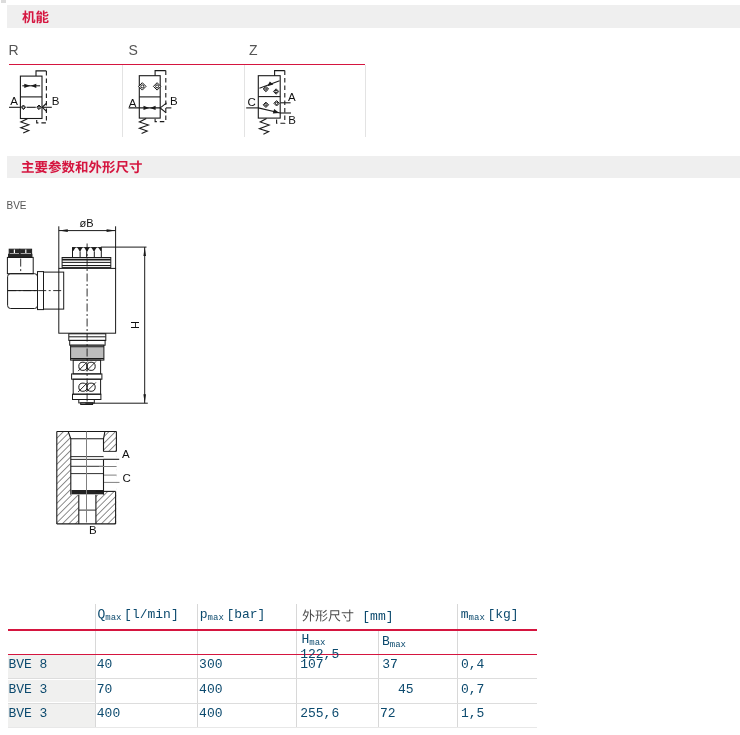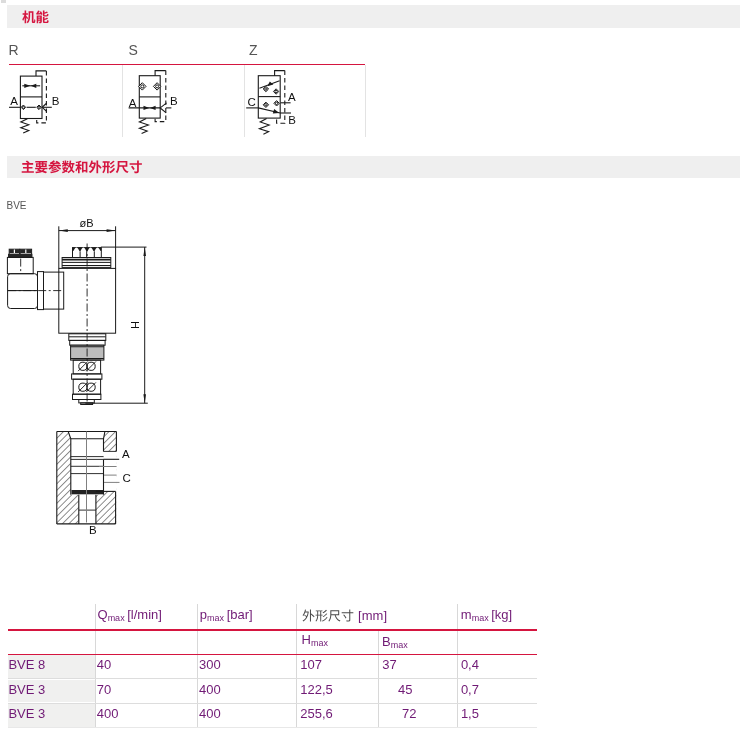--- a/index.html
+++ b/index.html
@@ -1,17 +1,17 @@
 <!DOCTYPE html>
 <html><head><meta charset="utf-8"><style>
 * { margin:0; padding:0; box-sizing:border-box; }
 html,body { width:740px; height:735px; background:#fff; font-family:"Liberation Sans", sans-serif; }
 #page { position:relative; width:740px; height:735px; overflow:hidden; }
 .bar { position:absolute; left:7px; width:733px; height:22.5px; background:#efefef; }
-.t { position:absolute; font-size:13px; color:#701a75; white-space:nowrap; }
+.t { position:absolute; font-size:13px; color:#0c4a6e; white-space:nowrap;font-family:Liberation Mono, monospace; }
 .lbl { position:absolute; font-size:13px; color:#555; }
 </style></head>
 <body>
 <div id="page">
 <div class="bar" style="top:5px"></div>
 <div style="position:absolute;left:1px;top:0;width:5px;height:2.5px;background:#dcdcdc"></div>
 <div class="bar" style="top:155.5px"></div>
 <svg style="position:absolute;left:21.8px;top:8.5px" width="30" height="16" viewBox="0 0 30 16">
       <g fill="#d5153f" transform="translate(0,13)">
         <path transform="translate(0.00,0) scale(0.013500,-0.013500)" d="M488 792V468C488 317 476 121 343 -11C370 -26 417 -66 436 -88C581 57 604 298 604 468V679H729V78C729 -8 737 -32 756 -52C773 -70 802 -79 826 -79C842 -79 865 -79 882 -79C905 -79 928 -74 944 -61C961 -48 971 -29 977 1C983 30 987 101 988 155C959 165 925 184 902 203C902 143 900 95 899 73C897 51 896 42 892 37C889 33 884 31 879 31C874 31 867 31 862 31C858 31 854 33 851 37C848 41 848 55 848 82V792ZM193 850V643H45V530H178C146 409 86 275 20 195C39 165 66 116 77 83C121 139 161 221 193 311V-89H308V330C337 285 366 237 382 205L450 302C430 328 342 434 308 470V530H438V643H308V850Z"></path>
@@ -237,22 +237,22 @@
 <div class="t" style="left:8.4px;top:657.3px">BVE 8</div>
 <div class="t" style="left:96.8px;top:657.3px">40</div>
 <div class="t" style="left:199.1px;top:657.3px">300</div>
 <div class="t" style="left:300.2px;top:657.3px">107</div>
 <div class="t" style="left:382.3px;top:657.3px">37</div>
 <div class="t" style="left:460.9px;top:657.3px">0,4</div>
 <div style="position:absolute;left:7.5px;top:679.5px;width:87px;height:22.5px;background:#f0f0ef"></div>
 <div class="t" style="left:8.4px;top:681.8px">BVE 3</div>
 <div class="t" style="left:96.8px;top:681.8px">70</div>
 <div class="t" style="left:199.1px;top:681.8px">400</div>
-<div class="t" style="left:300.2px;top:682px">122,5</div>
+<div class="t" style="left:300.2px;top:647px">122,5</div>
 <div class="t" style="left:398px;top:681.8px">45</div>
 <div class="t" style="left:460.9px;top:681.8px">0,7</div>
 <div style="position:absolute;left:7.5px;top:704.0px;width:87px;height:22.5px;background:#f0f0ef"></div>
 <div class="t" style="left:8.4px;top:706.3px">BVE 3</div>
 <div class="t" style="left:96.8px;top:706.3px">400</div>
 <div class="t" style="left:199.1px;top:706.3px">400</div>
 <div class="t" style="left:300.2px;top:706.3px">255,6</div>
-<div class="t" style="left:402px;top:706.3px">72</div>
+<div class="t" style="left:380px;top:706.3px">72</div>
 <div class="t" style="left:460.9px;top:706.3px">1,5</div>
 </div>
 </body></html>

